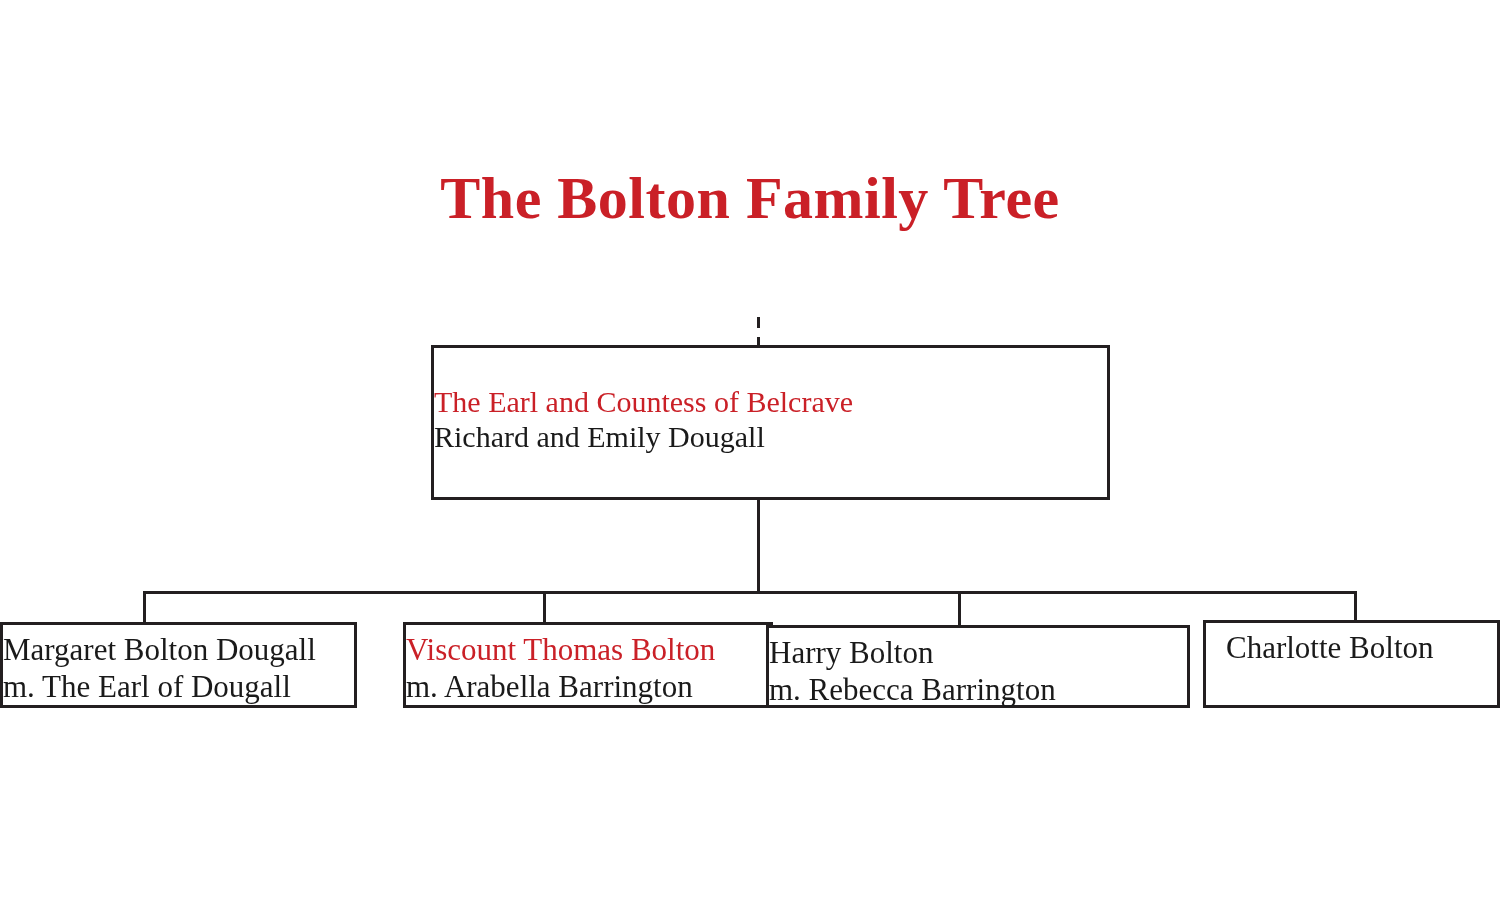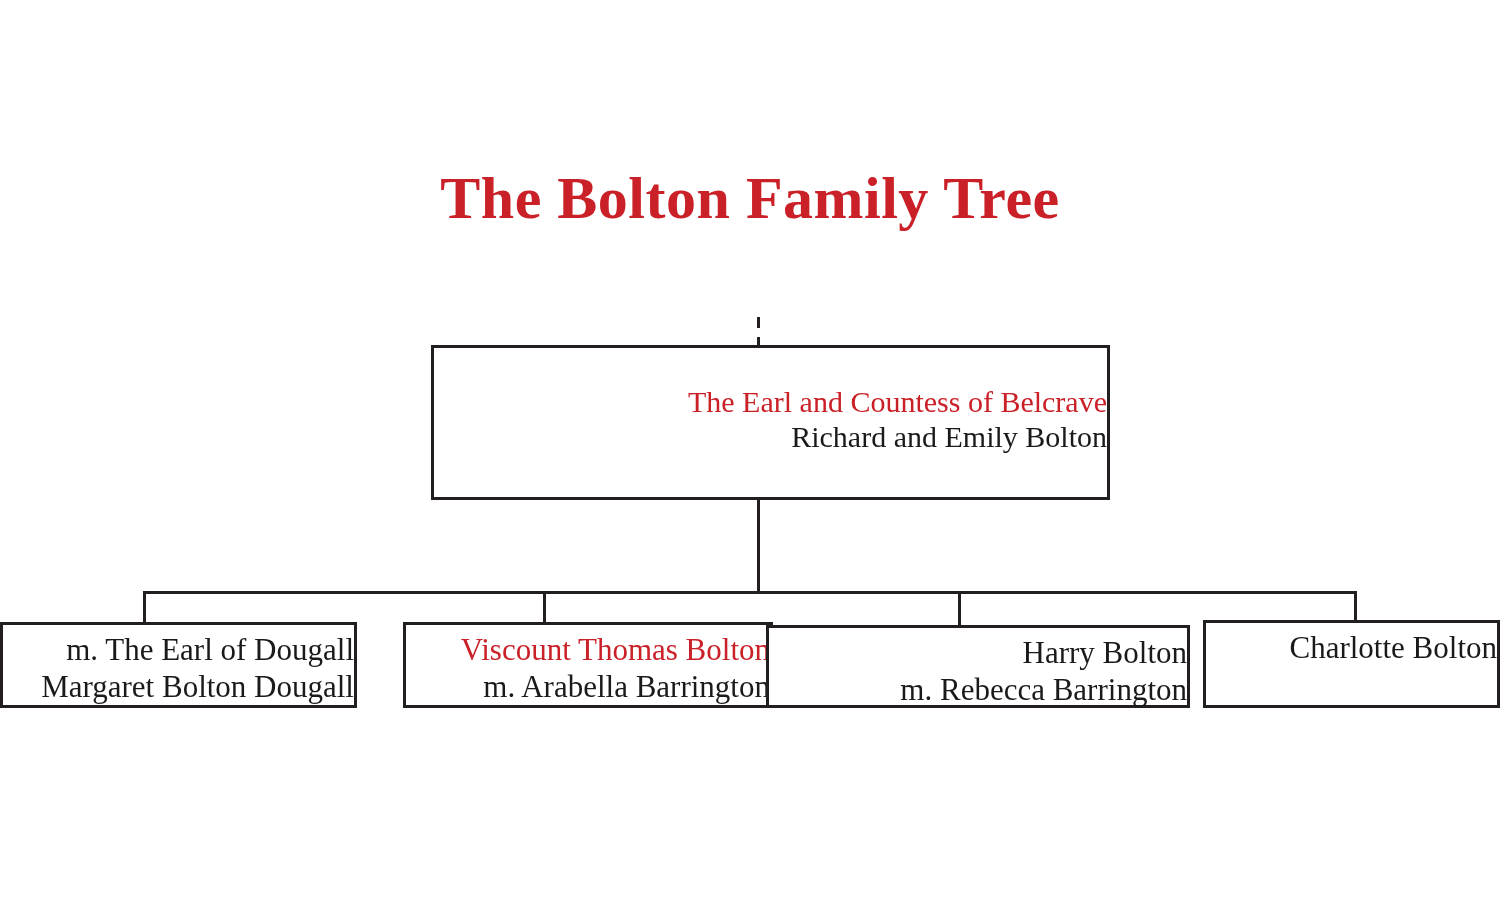--- a/index.html
+++ b/index.html
@@ -31,21 +31,21 @@
     line-height: 1.0;
     white-space: nowrap;
   }
 
   
   .node-box {
     position: absolute;
     box-sizing: border-box;
     border: 3px solid #231f20;
     background: #ffffff;
-    text-align: right;
+    text-align: left;
     line-height: 1.18;
   }
   .node-line {
     display: block;
     white-space: nowrap;
   }
   .red { color: #ca2027; }
   .black { color: #1a1a1a; }
 
   #root-box {
@@ -102,34 +102,34 @@
 <body>
 
 <div id="canvas">
 
   <div id="title">The Bolton Family Tree</div>
 
   <div id="dashed-top"></div>
 
   <div id="root-box" class="node-box">
     <span class="node-line red">The Earl and Countess of Belcrave</span>
-    <span class="node-line black">Richard and Emily Bolton</span>
+    <span class="node-line black">Richard and Emily Dougall</span>
   </div>
 
   <div id="root-stem" class="v-line"></div>
   <div id="sibling-bar" class="h-line"></div>
 
   <div id="drop-0" class="v-line"></div>
   <div id="drop-1" class="v-line"></div>
   <div id="drop-2" class="v-line"></div>
   <div id="drop-3" class="v-line"></div>
 
   <div id="child-box-0" class="node-box child-box">
+    <span class="node-line black">Margaret Bolton Dougall</span>
     <span class="node-line black">m. The Earl of Dougall</span>
-    <span class="node-line black">Margaret Bolton Dougall</span>
   </div>
 
   <div id="child-box-1" class="node-box child-box">
     <span class="node-line red">Viscount Thomas Bolton</span>
     <span class="node-line black">m. Arabella Barrington</span>
   </div>
 
   <div id="child-box-2" class="node-box child-box">
     <span class="node-line black">Harry Bolton</span>
     <span class="node-line black">m. Rebecca Barrington</span>

